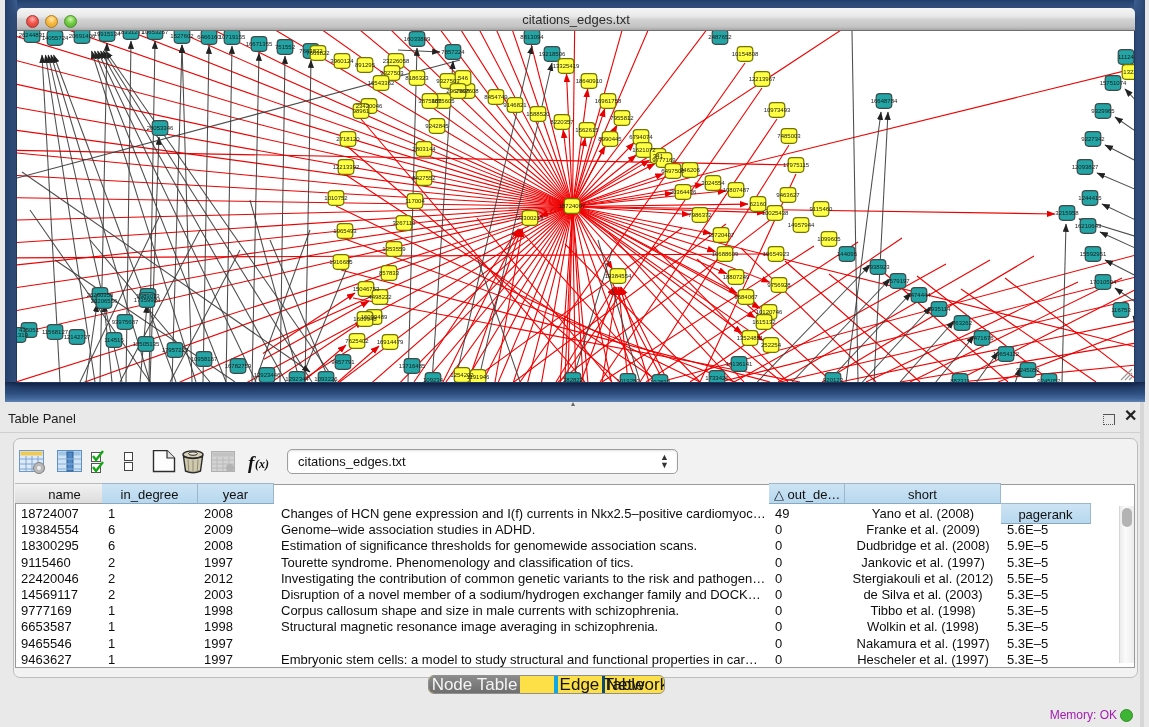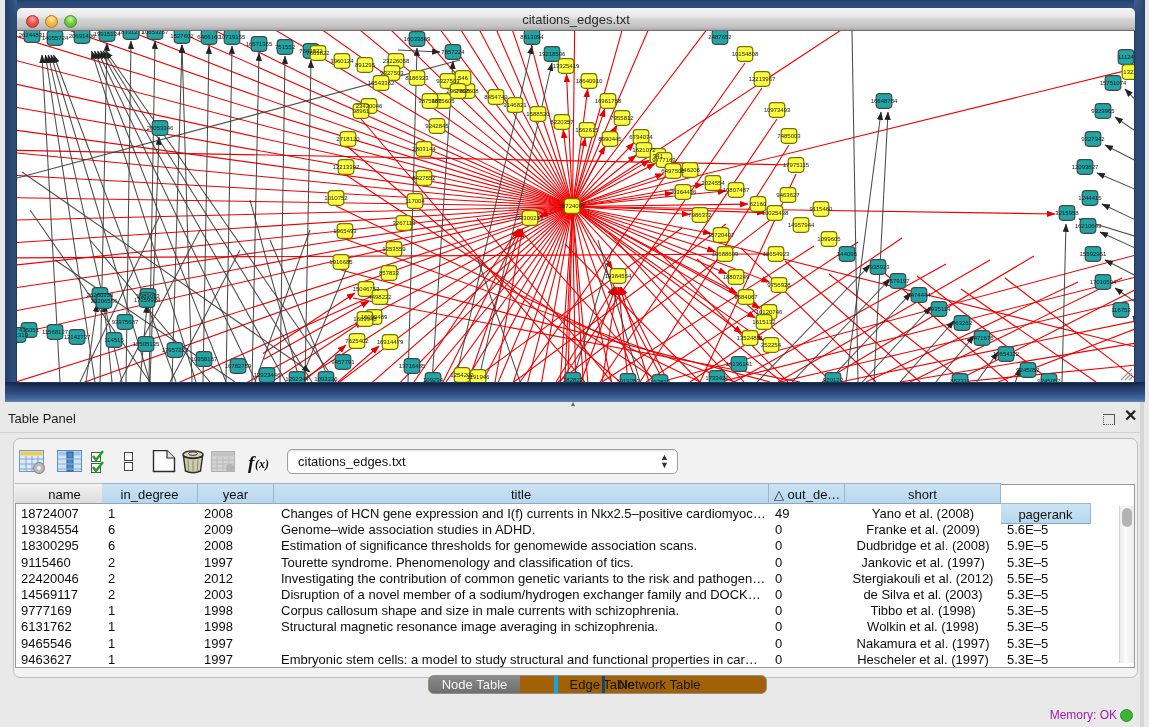--- a/index.html
+++ b/index.html
@@ -49,22 +49,22 @@
 .trow { position:absolute; left:16px; width:1103px; height:16px; font-size:13px; color:#0d0d0d;
   white-space:nowrap; z-index:2; }
 .trow span { position:absolute; top:0; line-height:16px; }
 .c1 { left:5px; } .c2 { left:92px; } .c3 { left:188px; } .c4 { left:265px; }
 .c5 { left:759px; } .c6 { left:829px; width:156px; text-align:center; } .c7 { left:991px; }
 #vsb { position:absolute; left:1119px; top:506px; width:15px; height:157px;
   background:linear-gradient(90deg,#ececec,#fbfbfb 40%,#ececec); border-left:1px solid #d5d5d5; z-index:4; }
 #vsbthumb { position:absolute; left:1121.5px; top:508px; width:10px; height:19px;
   background:#b3b3b3; border-radius:5px; z-index:5; }
 
-#tabs { position:absolute; left:428px; top:675px; width:339px; height:19px;
-  border:1px solid #8f8f8f; border-radius:6px; background:#a16207; overflow:hidden; font-size:13px; }
+#tabs { position:absolute; left:428px; top:675px; width:237px; height:19px;
+  border:1px solid #8f8f8f; border-radius:6px; background:#fde047; overflow:hidden; font-size:17px; }
 #tabs span { position:absolute; top:0; height:19px; line-height:18px; text-align:center; color:#151515; }
 #t1 { left:0; width:91px; background:linear-gradient(180deg,#8b8b8b,#6b6b6b); color:#f5f5f5 !important; }
 #t2 { left:91px; width:92px; border-left:4px solid #0ea5e9;margin-left:34px; }
 #t3 { left:173px; width:112px; border-left:3px solid #0c4a6e; }
 #rightline { position:absolute; left:1140px; top:402px; width:4px; height:325px; background:#9b9b9b;
   border-right:4px solid #d6d6d6; }
 #mem { position:absolute; left:0; top:708px; width:1117px; text-align:right; font-size:12px; color:#a21caf; }
 #memdot { position:absolute; left:1120px; top:709px; width:13px; height:13px; border-radius:50%;
   background:#3cb434; border:1px solid #2f8d27; }
 #splitter { position:absolute; left:571px; top:398.5px; width:10px; height:6px; color:#666; font-size:8px; z-index:6; }
@@ -698,21 +698,20 @@
       <circle cx="19" cy="17" r="4" fill="#9d9d9d"></circle>
     </g>
 
     <text x="229" y="19" font-family="Liberation Serif,serif" font-style="italic" font-weight="bold" font-size="19" fill="#111">f</text>
     <text x="236" y="18" font-family="Liberation Serif,serif" font-style="italic" font-weight="bold" font-size="12" fill="#111">(x)</text>
   </svg>
 
   <div class="hd" style="left:15px;width:100px;background:linear-gradient(180deg,#f2f2f2,#dcdcdc);border-right:1px solid #adadad;border-top:1px solid #bbb;border-bottom:1px solid #9a9a9a;">name</div>
   <div class="hd" style="left:102px;width:96px;">in_degree</div>
   <div class="hd" style="left:198px;width:76px;">year</div>
-  <div class="hd" style="left:274px;width:495px;">title</div>
   <div class="hd" style="left:769px;width:76px;text-align:left;padding-left:5px;">△ out_de…</div>
   <div class="hd" style="left:845px;width:156px;">short</div>
   <div class="hd" style="left:1001px;width:90px;margin-top:20px;">pagerank</div>
   <div id="tbl"></div>
 <div class="trow" style="top:506px">
       <span class="c1">18724007</span>
       <span class="c2">1</span>
       <span class="c3">2008</span>
       <span class="c4">Changes of HCN gene expression and I(f) currents in Nkx2.5–positive cardiomyoc…</span>
       <span class="c5">49</span>
@@ -767,21 +766,21 @@
 <div class="trow" style="top:603.2000000000003px">
       <span class="c1">9777169</span>
       <span class="c2">1</span>
       <span class="c3">1998</span>
       <span class="c4">Corpus callosum shape and size in male currents with schizophrenia.</span>
       <span class="c5">0</span>
       <span class="c6">Tibbo et al. (1998)</span>
       <span class="c7">5.3E–5</span>
     </div>
 <div class="trow" style="top:619.4000000000003px">
-      <span class="c1">6131762</span>
+      <span class="c1">6653587</span>
       <span class="c2">1</span>
       <span class="c3">1998</span>
       <span class="c4">Structural magnetic resonance image averaging in schizophrenia.</span>
       <span class="c5">0</span>
       <span class="c6">Wolkin et al. (1998)</span>
       <span class="c7">5.3E–5</span>
     </div>
 <div class="trow" style="top:635.6000000000004px">
       <span class="c1">9465546</span>
       <span class="c2">1</span>

